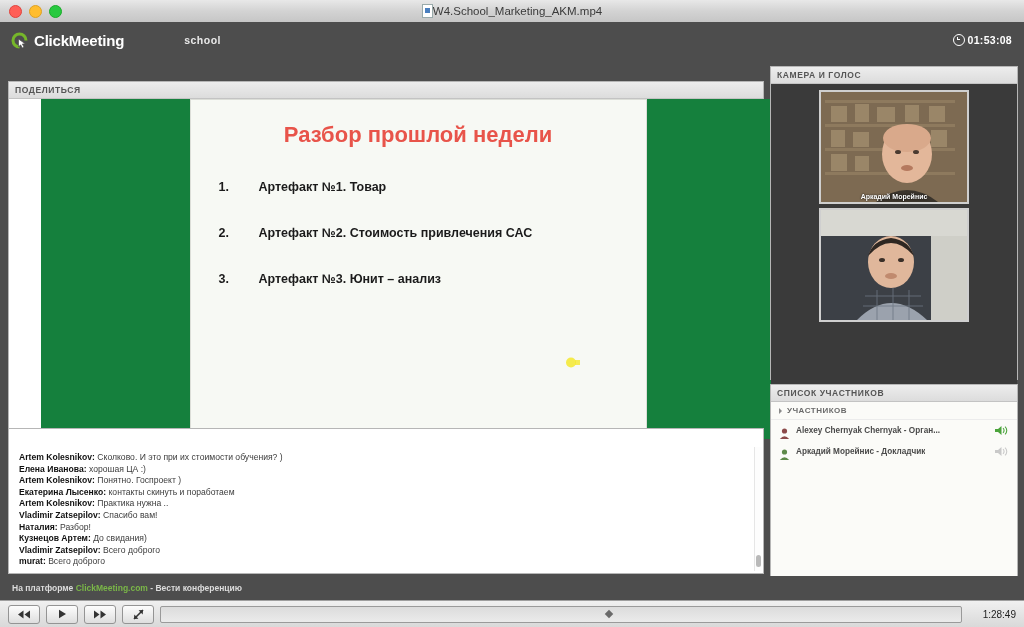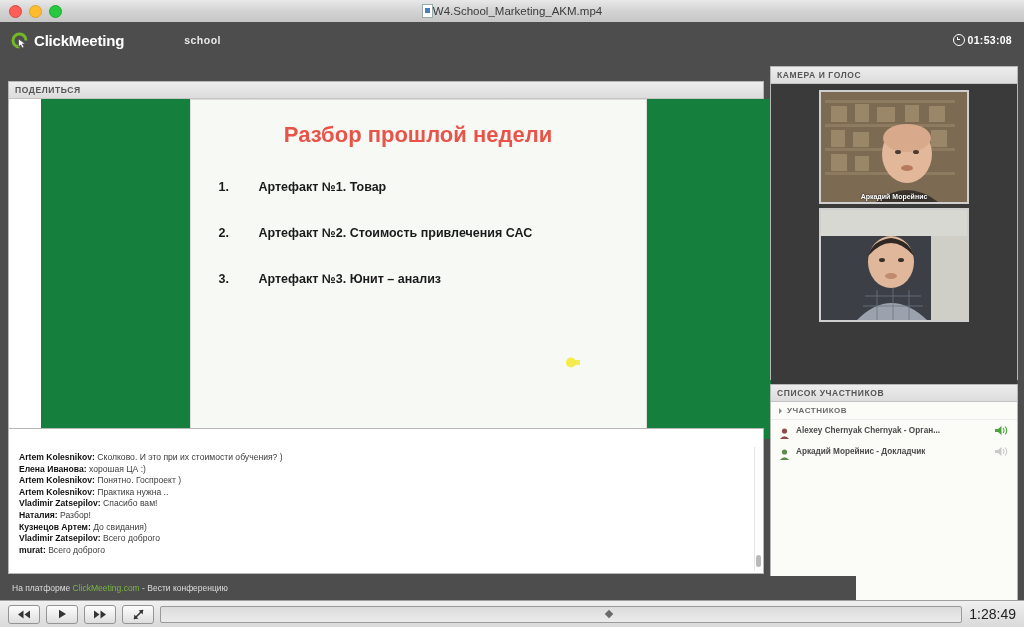--- a/index.html
+++ b/index.html
@@ -54,22 +54,22 @@
   .pointer{position:absolute;left:375px;top:255px;width:14px;height:12px;}
 
   
   #chat{left:8px;top:370px;width:754px;height:144px;}
   .chat-body{position:absolute;left:0;top:17px;width:754px;height:126px;background:#fff;overflow:hidden;}
   .chat-line{font-size:8.6px;color:#3c3c3c;line-height:11.6px;padding-left:10px;white-space:nowrap;}
   .chat-line b{color:#111;}
   .chat-sb{position:absolute;right:1px;top:18px;width:7px;height:124px;background:#fdfdfd;border-left:1px solid #e6e6e6;}
   .chat-thumb{position:absolute;left:1px;bottom:4px;width:5px;height:12px;background:#b9b9b9;border-radius:3px;}
 
-  .footer-strip{position:absolute;left:0;top:518px;width:856px;height:24px;background:#4d4d4d;
-     display:flex;align-items:center;}
+  .footer-strip{position:absolute;left:0;top:518px;width:1024px;height:24px;background:#4d4d4d;
+     display:flex;align-items:center;font-weight:bold;}
   .footer-txt{font-size:8.5px;color:#dcdcdc;margin-left:12px;}
   .footer-txt .grn{color:#7ab648;}
 
   
   #cams{left:770px;top:8px;width:246px;height:312px;}
   .cams-body{position:absolute;left:0;top:17px;width:246px;height:294px;background:#3a3a3a;
      display:flex;flex-direction:column;align-items:center;justify-content:flex-start;padding-top:6px;gap:4px;}
   .cam{width:146px;height:110px;border:2px solid #cfcfcf;position:relative;overflow:hidden;}
   .cam-name{position:absolute;left:0;bottom:2px;width:100%;text-align:center;font-size:7px;color:#fff;
      text-shadow:0 0 2px #000;font-weight:bold;}
@@ -92,21 +92,21 @@
   
   .player{position:absolute;left:0;top:600px;width:1024px;height:27px;
      background:linear-gradient(to bottom,#f0f0f0,#d9d9d9);border-top:1px solid #9f9f9f;
      display:flex;align-items:center;gap:6px;padding:0 8px;box-sizing:border-box;}
   .pbtn{width:30px;height:17px;border:1px solid #949494;border-radius:3px;
      background:linear-gradient(to bottom,#fdfdfd,#dedede);display:flex;align-items:center;justify-content:center;}
   .scrub{flex:1;height:15px;border:1px solid #9a9a9a;border-radius:2px;
      background:linear-gradient(to bottom,#dcdcdc,#ebebeb);position:relative;}
   .scrub-thumb{position:absolute;left:56%;top:50%;transform:translate(-50%,-50%) rotate(45deg);
      width:6px;height:6px;background:#6a6a6a;}
-  .ptime{font-size:14px;color:#222;min-width:48px;text-align:right;}
+  .ptime{font-size:10px;color:#222;min-width:48px;text-align:right;}
 </style>
 </head>
 <body>
 
 <div id="app">
 
   <div class="titlebar">
     <div class="lights">
       <div class="light l-red"></div>
       <div class="light l-yel"></div>
@@ -165,20 +165,21 @@
         </div>
       </div>
     </div>
 
     <div class="panel" id="chat">
       <div class="chat-body">
         <div style="height:6px"></div>
         <div class="chat-line"><b>Artem Kolesnikov:</b> <span>Сколково. И это при их стоимости обучения? )</span></div>
         <div class="chat-line"><b>Елена Иванова:</b> <span>хорошая ЦА :)</span></div>
         <div class="chat-line"><b>Artem Kolesnikov:</b> <span>Понятно. Госпроект )</span></div>
+        <div class="chat-line"><b>Екатерина Лысенко:</b> <span>контакты скинуть  и поработаем</span></div>
         <div class="chat-line"><b>Artem Kolesnikov:</b> <span>Практика нужна ..</span></div>
         <div class="chat-line"><b>Vladimir Zatsepilov:</b> <span>Спасибо вам!</span></div>
         <div class="chat-line"><b>Наталия:</b> <span>Разбор!</span></div>
         <div class="chat-line"><b>Кузнецов Артем:</b> <span>До свидания)</span></div>
         <div class="chat-line"><b>Vladimir Zatsepilov:</b> <span>Всего доброго</span></div>
         <div class="chat-line"><b>murat:</b> <span>Всего доброго</span></div>
       </div>
       <div class="chat-sb">
         <div class="chat-thumb"></div>
       </div>

